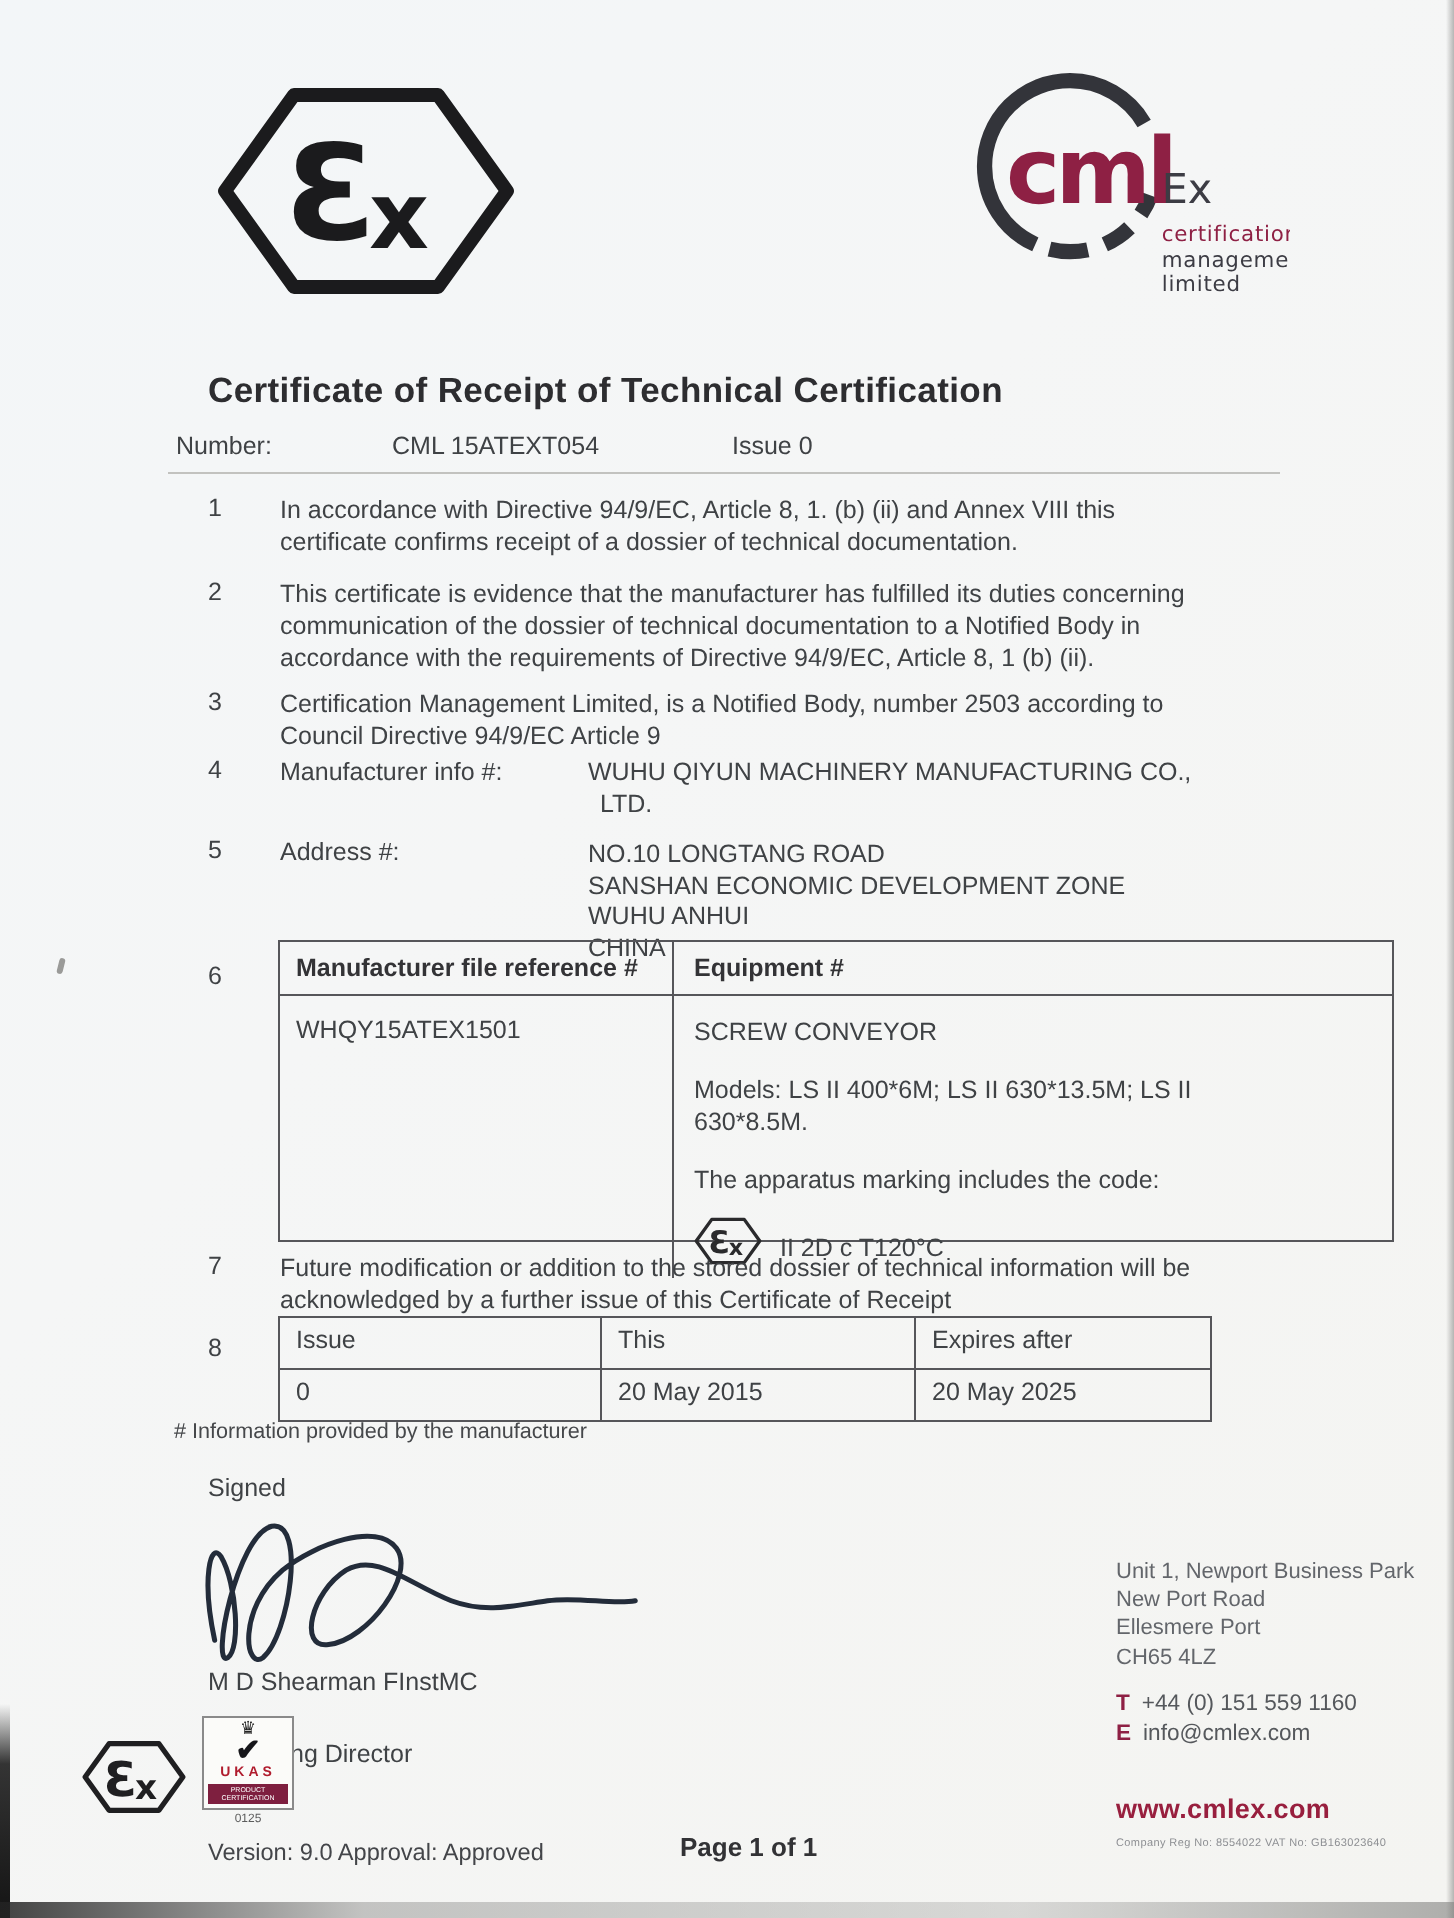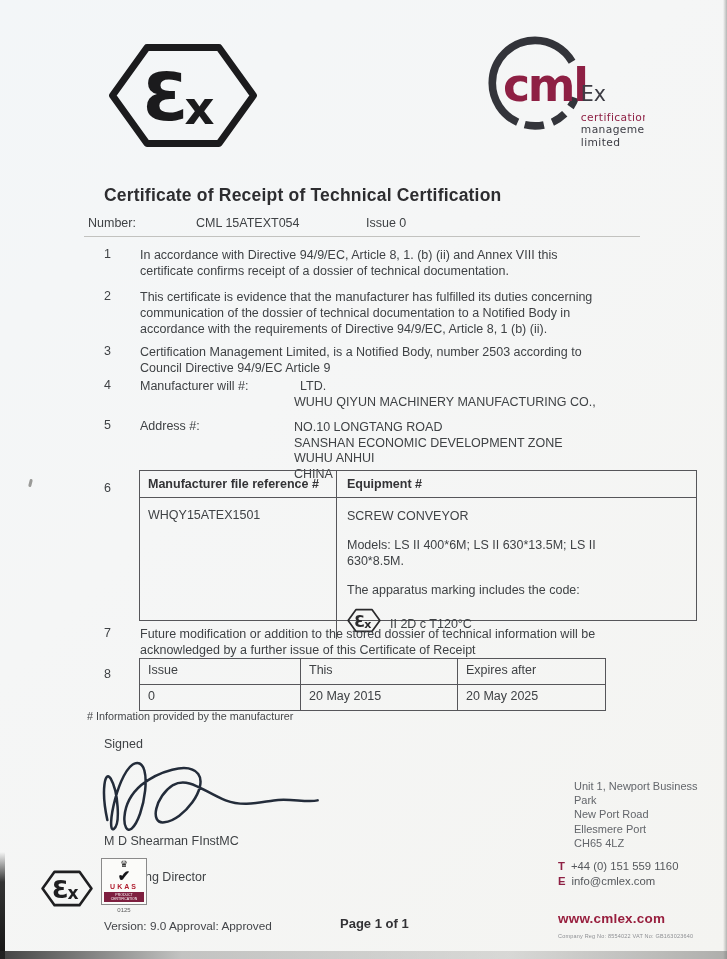--- a/index.html
+++ b/index.html
@@ -36,21 +36,21 @@
             border:1.2px solid #56565a; font-size:12.5px; color:#3f4245; }
   .itable .row { display:flex; }
   .itable .row + .row { border-top:1.2px solid #56565a; }
   .ic { padding:4px 8px; height:25px; }
   .ic1 { width:161px; border-right:1.2px solid #56565a; }
   .ic2 { width:157px; border-right:1.2px solid #56565a; }
   .ic3 { flex:1; }
 
   .footnote { position:absolute; left:87px; top:710px; font-size:10.8px; color:#46484b; }
   .contact { position:absolute; left:558px; top:779px; width:165px; }
-  .contact .addr { font-size:11px; line-height:14.2px; color:#63666b;margin-left:16px; }
+  .contact .addr { font-size:11px; line-height:14.2px; color:#63666b; }
   .contact .te { margin-top:9px; font-size:11.3px; line-height:15px; color:#55585c; }
   .contact .te b { color:#8e2044; font-weight:bold; margin-right:6px; }
   .contact .web { margin-top:22px; font-size:13.5px; font-weight:bold; color:#981f3e; letter-spacing:.2px; }
   .contact .reg { margin-top:7px; font-size:5.5px; color:#8d8f93; letter-spacing:.2px; white-space:nowrap; }
 
   .ukas-box { width:46px; border:1.2px solid #8a8a8a; background:#fbfbf9; text-align:center; padding:1px 0 2px; }
   .ukas-crown { font-size:9px; line-height:9px; color:#222; }
   .ukas-check { font-size:15px; line-height:14px; font-weight:bold; color:#16161a; }
   .ukas-word { font-size:7px; font-weight:bold; letter-spacing:2px; color:#b01c2e; line-height:8px; }
   .ukas-bar { margin:1px 2px 0; background:#7e1f3f; color:#fff; font-size:3.5px; line-height:4.2px; padding:1px 0; }
@@ -105,24 +105,24 @@
     <div>accordance with the requirements of Directive 94/9/EC, Article 8, 1 (b) (ii).</div>
   </div>
 
   <div class="item-num" style="top:344px;">3</div>
   <div class="item-text" style="top:344px;">
     <div>Certification Management Limited, is a Notified Body, number 2503 according to</div>
     <div>Council Directive 94/9/EC Article 9</div>
   </div>
 
   <div class="item-num" style="top:378px;">4</div>
-  <div class="item-text" style="top:378px;">Manufacturer will #:</div>
+  <div class="item-text" style="top:378px;">Manufacturer info #:</div>
   <div class="item-text" style="left:294px; top:378px;">
+    <div>WUHU QIYUN MACHINERY MANUFACTURING CO.,</div>
     <div style="padding-left:6px;">LTD.</div>
-    <div>WUHU QIYUN MACHINERY MANUFACTURING CO.,</div>
   </div>
 
   <div class="item-num" style="top:418px;">5</div>
   <div class="item-text" style="top:418px;">Address #:</div>
   <div class="item-text" style="left:294px; top:420px; line-height:15.5px;">
     <div>NO.10 LONGTANG ROAD</div>
     <div>SANSHAN ECONOMIC DEVELOPMENT ZONE</div>
     <div>WUHU ANHUI</div>
     <div>CHINA</div>
   </div>

